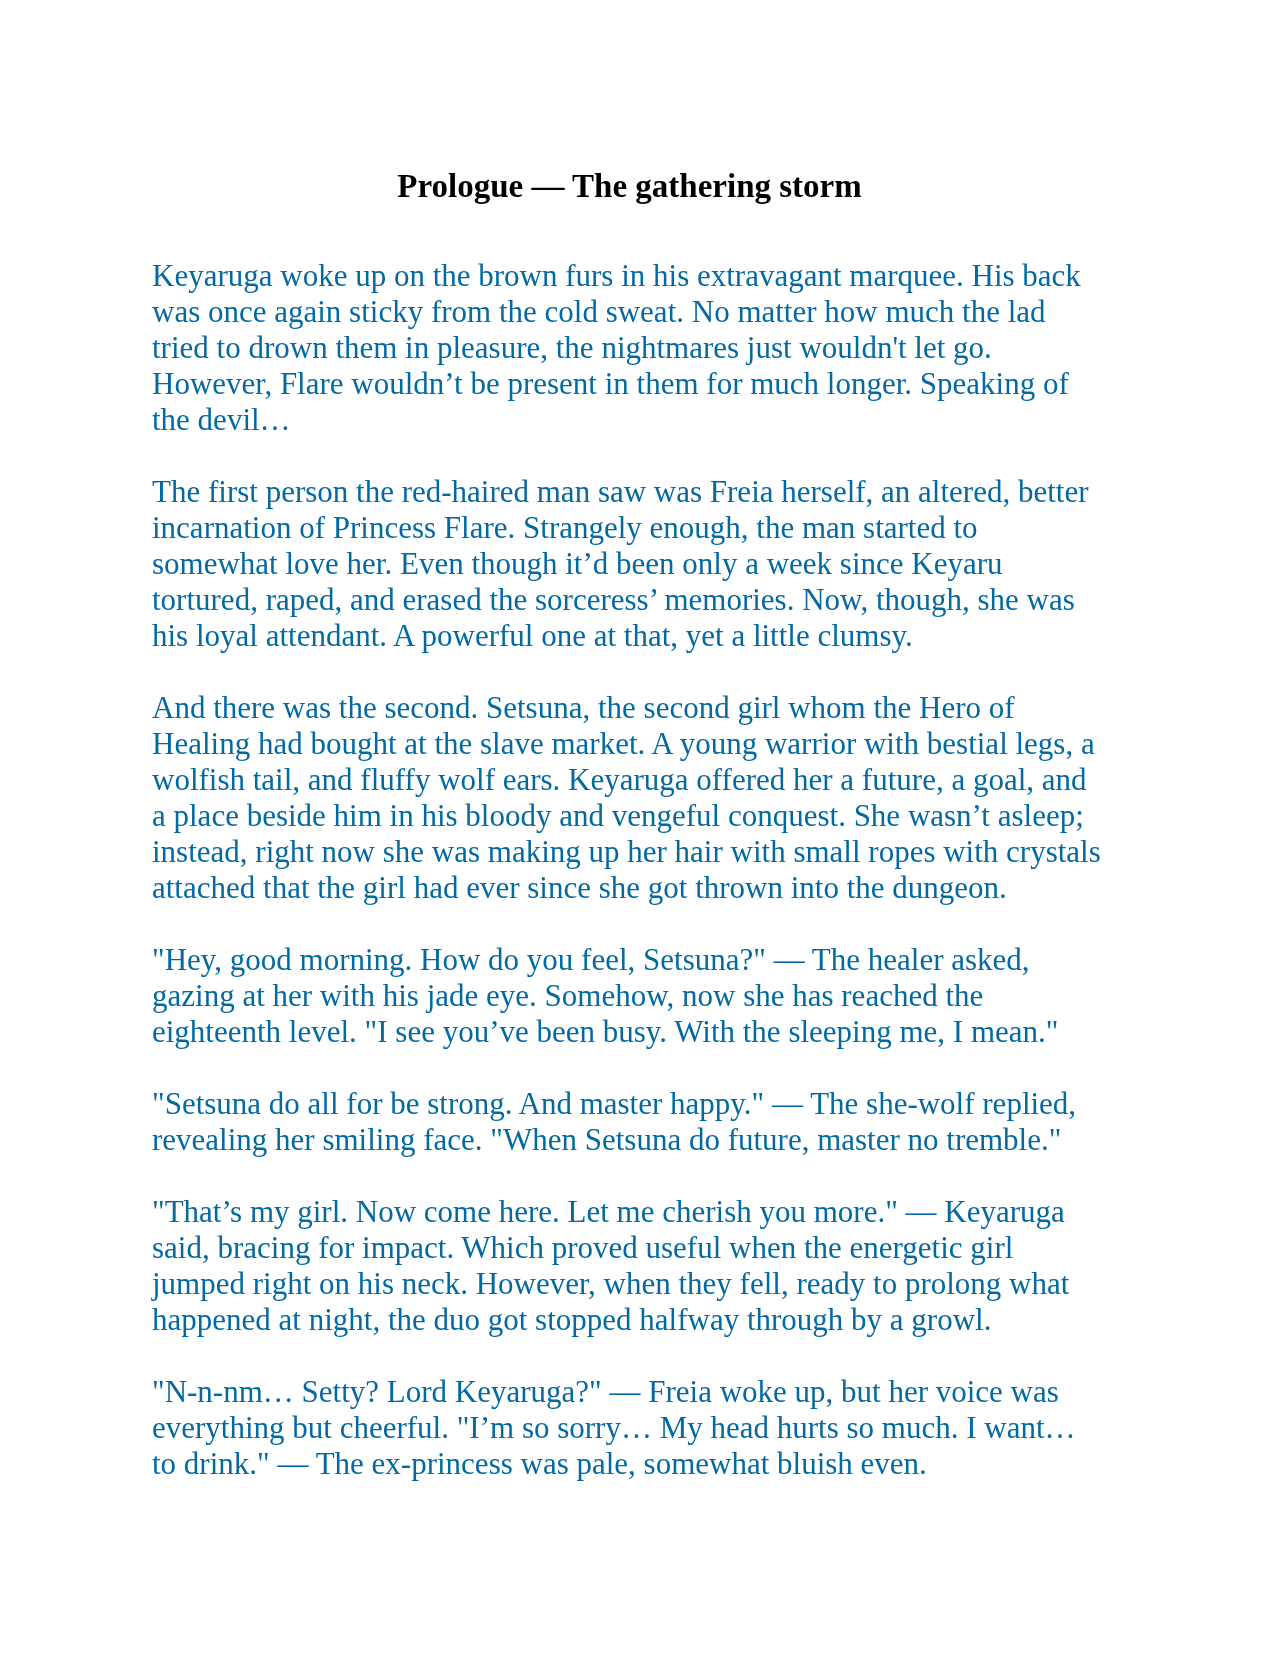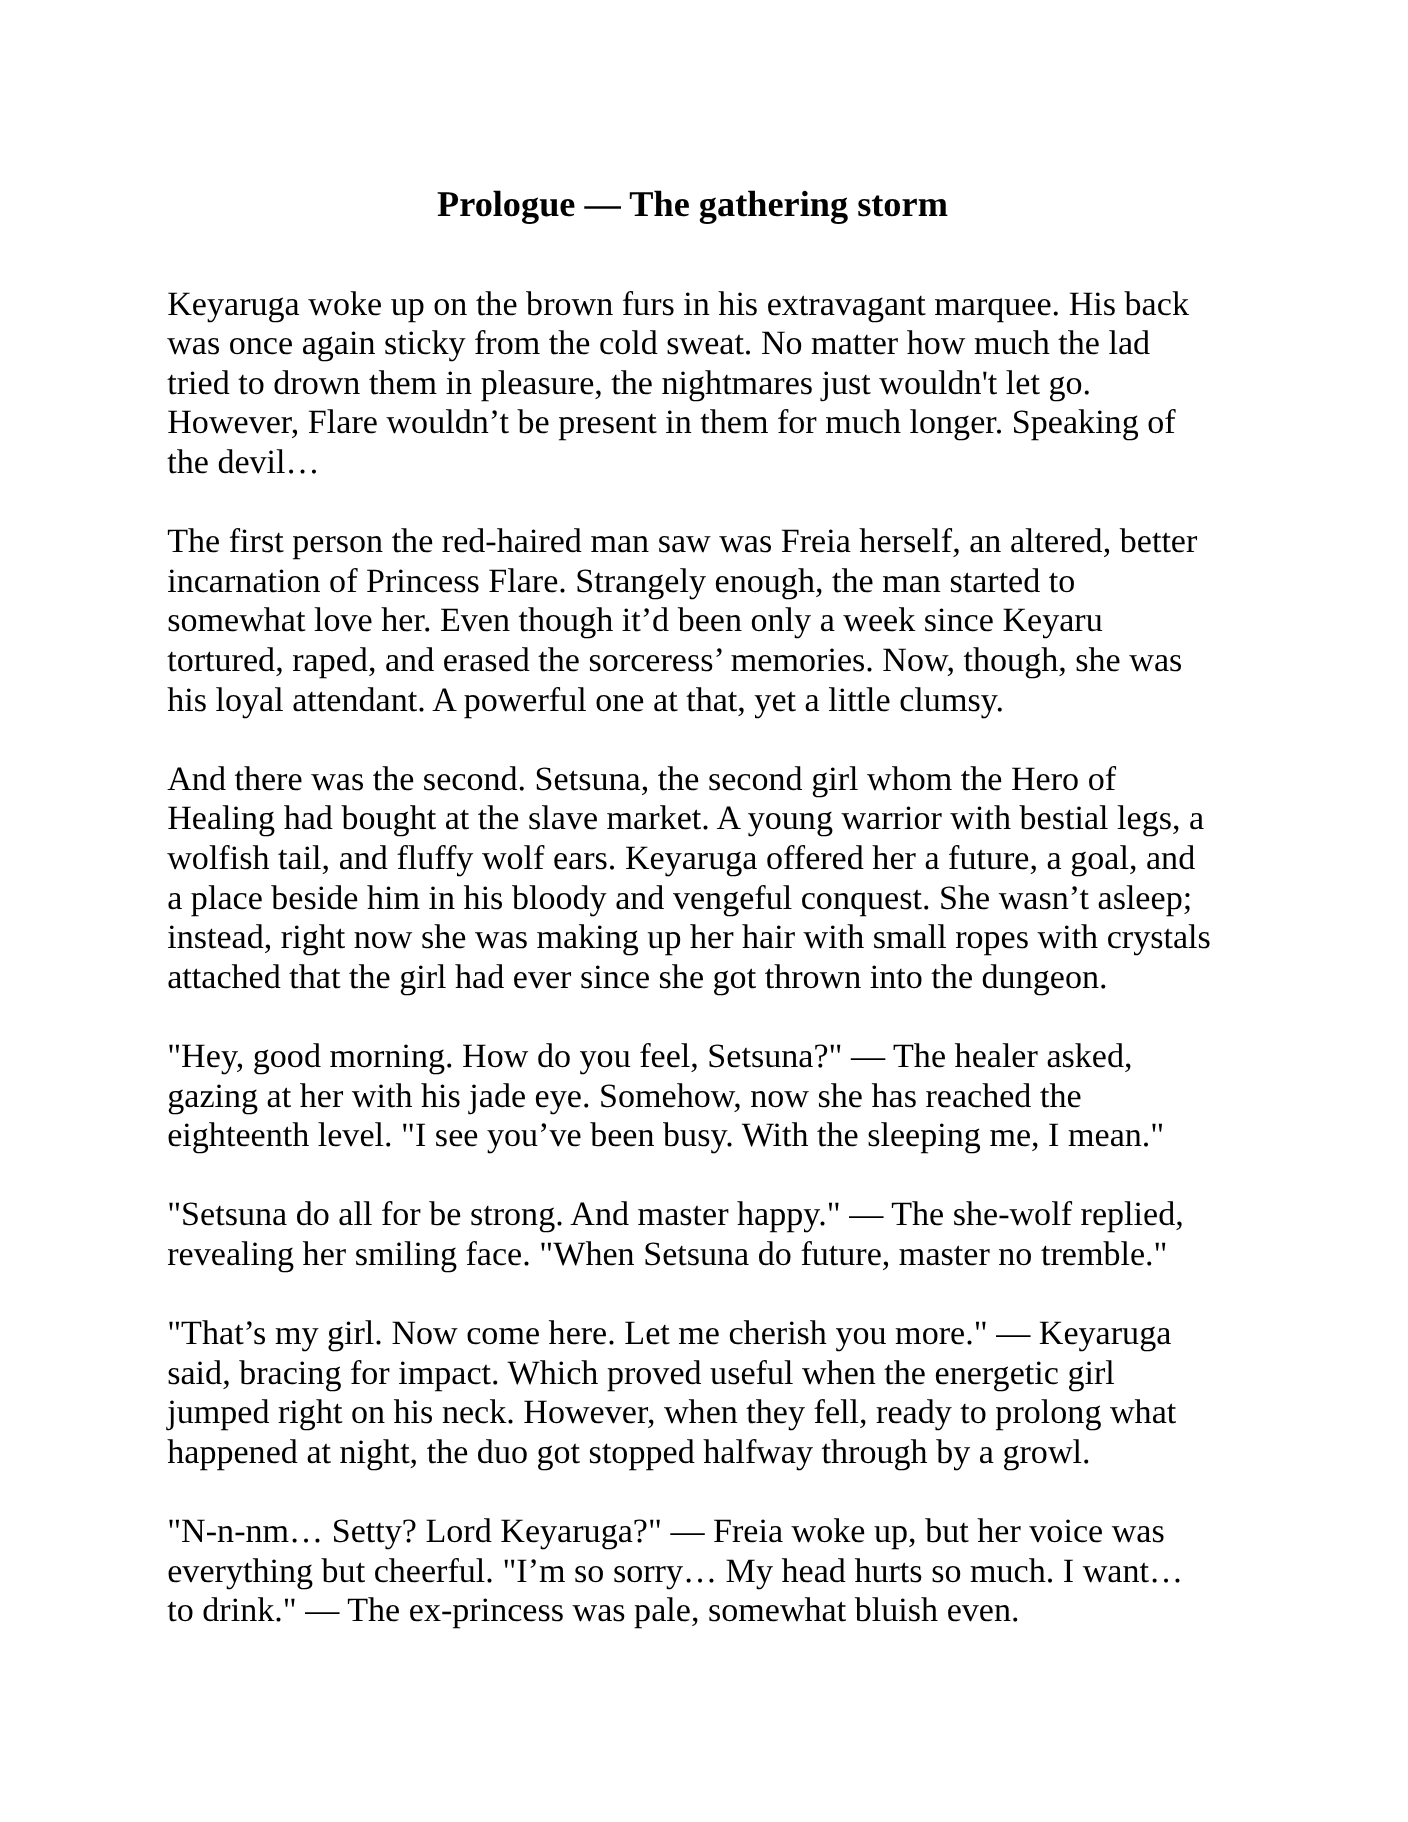--- a/index.html
+++ b/index.html
@@ -30,21 +30,21 @@
     text-align: center;
     color: #000000;
   }
   .doc-paragraph {
     width: 955px;
     margin: 0 0 36px 0;
     font-size: 31px;
     line-height: 36px;
     font-weight: normal;
     text-align: left;
-    color: #000000;
+    color: #0369a1;
   }
 </style>
 </head>
 <body>
 
 <div class="page">
   <h1 class="doc-title">Prologue — The gathering storm</h1>
 
   <p class="doc-paragraph">Keyaruga woke up on the brown furs in his extravagant marquee. His back was once again sticky from the cold sweat. No matter how much the lad tried to drown them in pleasure, the nightmares just wouldn't let go. However, Flare wouldn’t be present in them for much longer. Speaking of the devil…</p>
 

